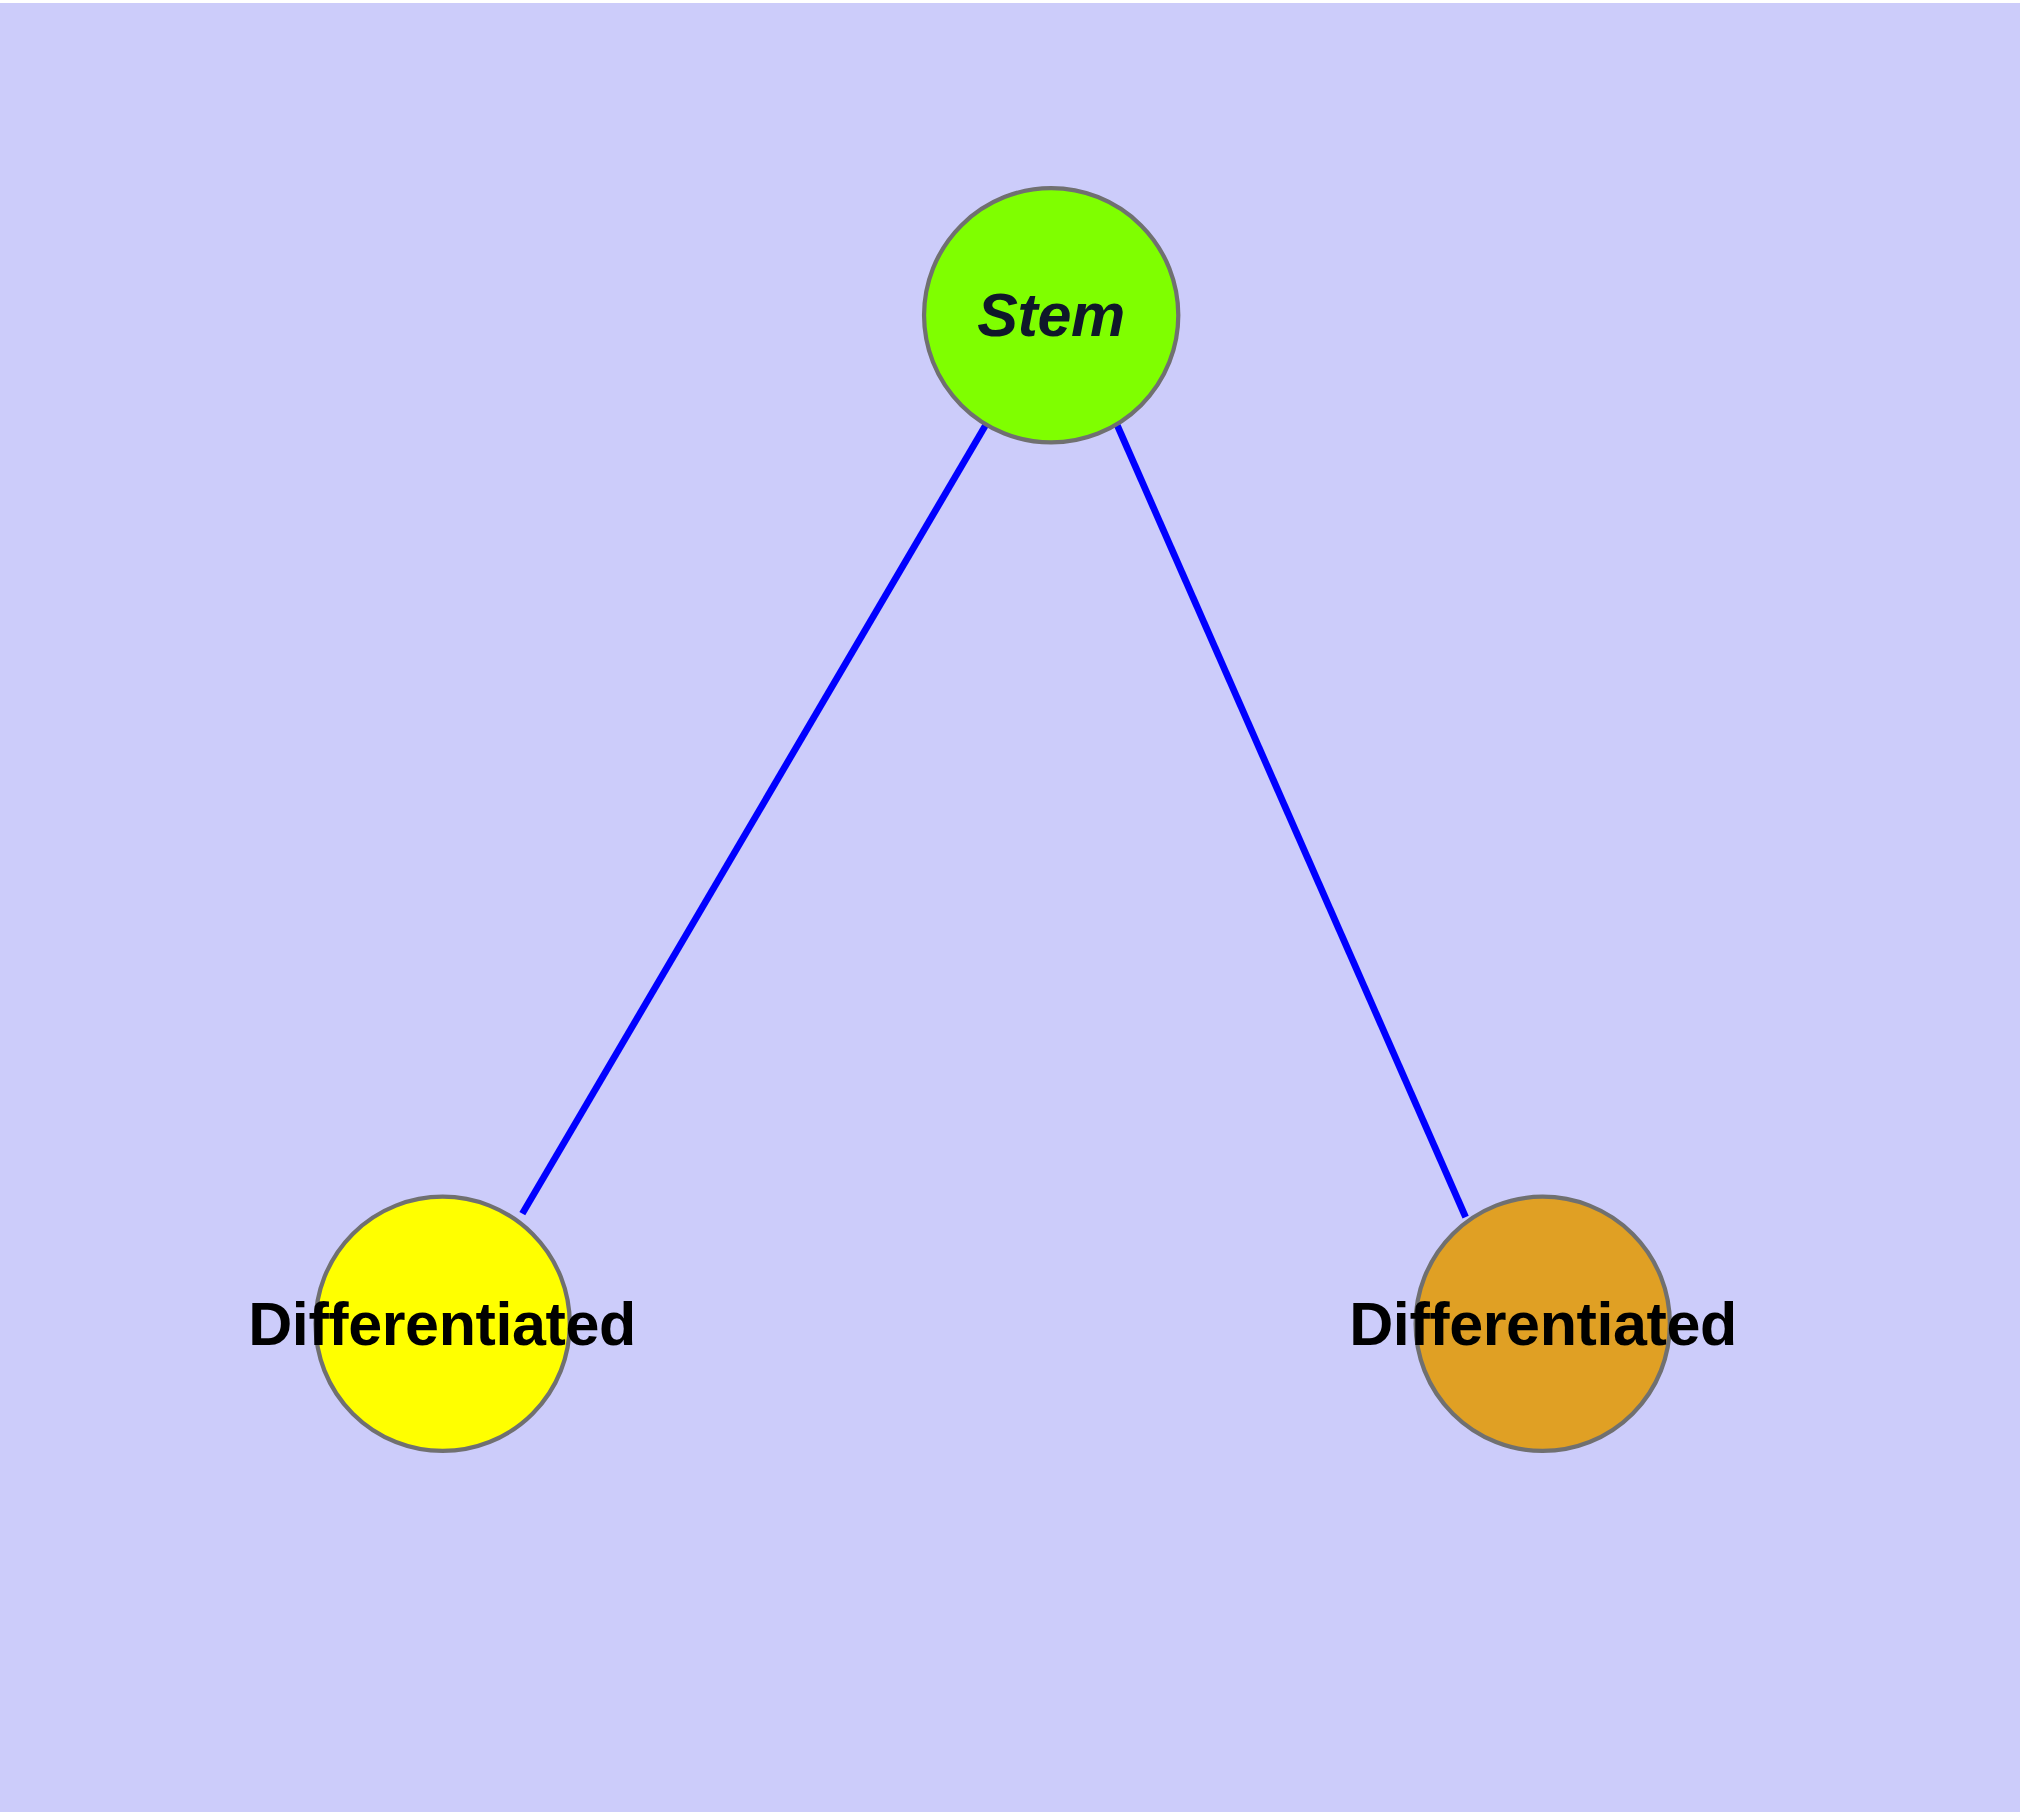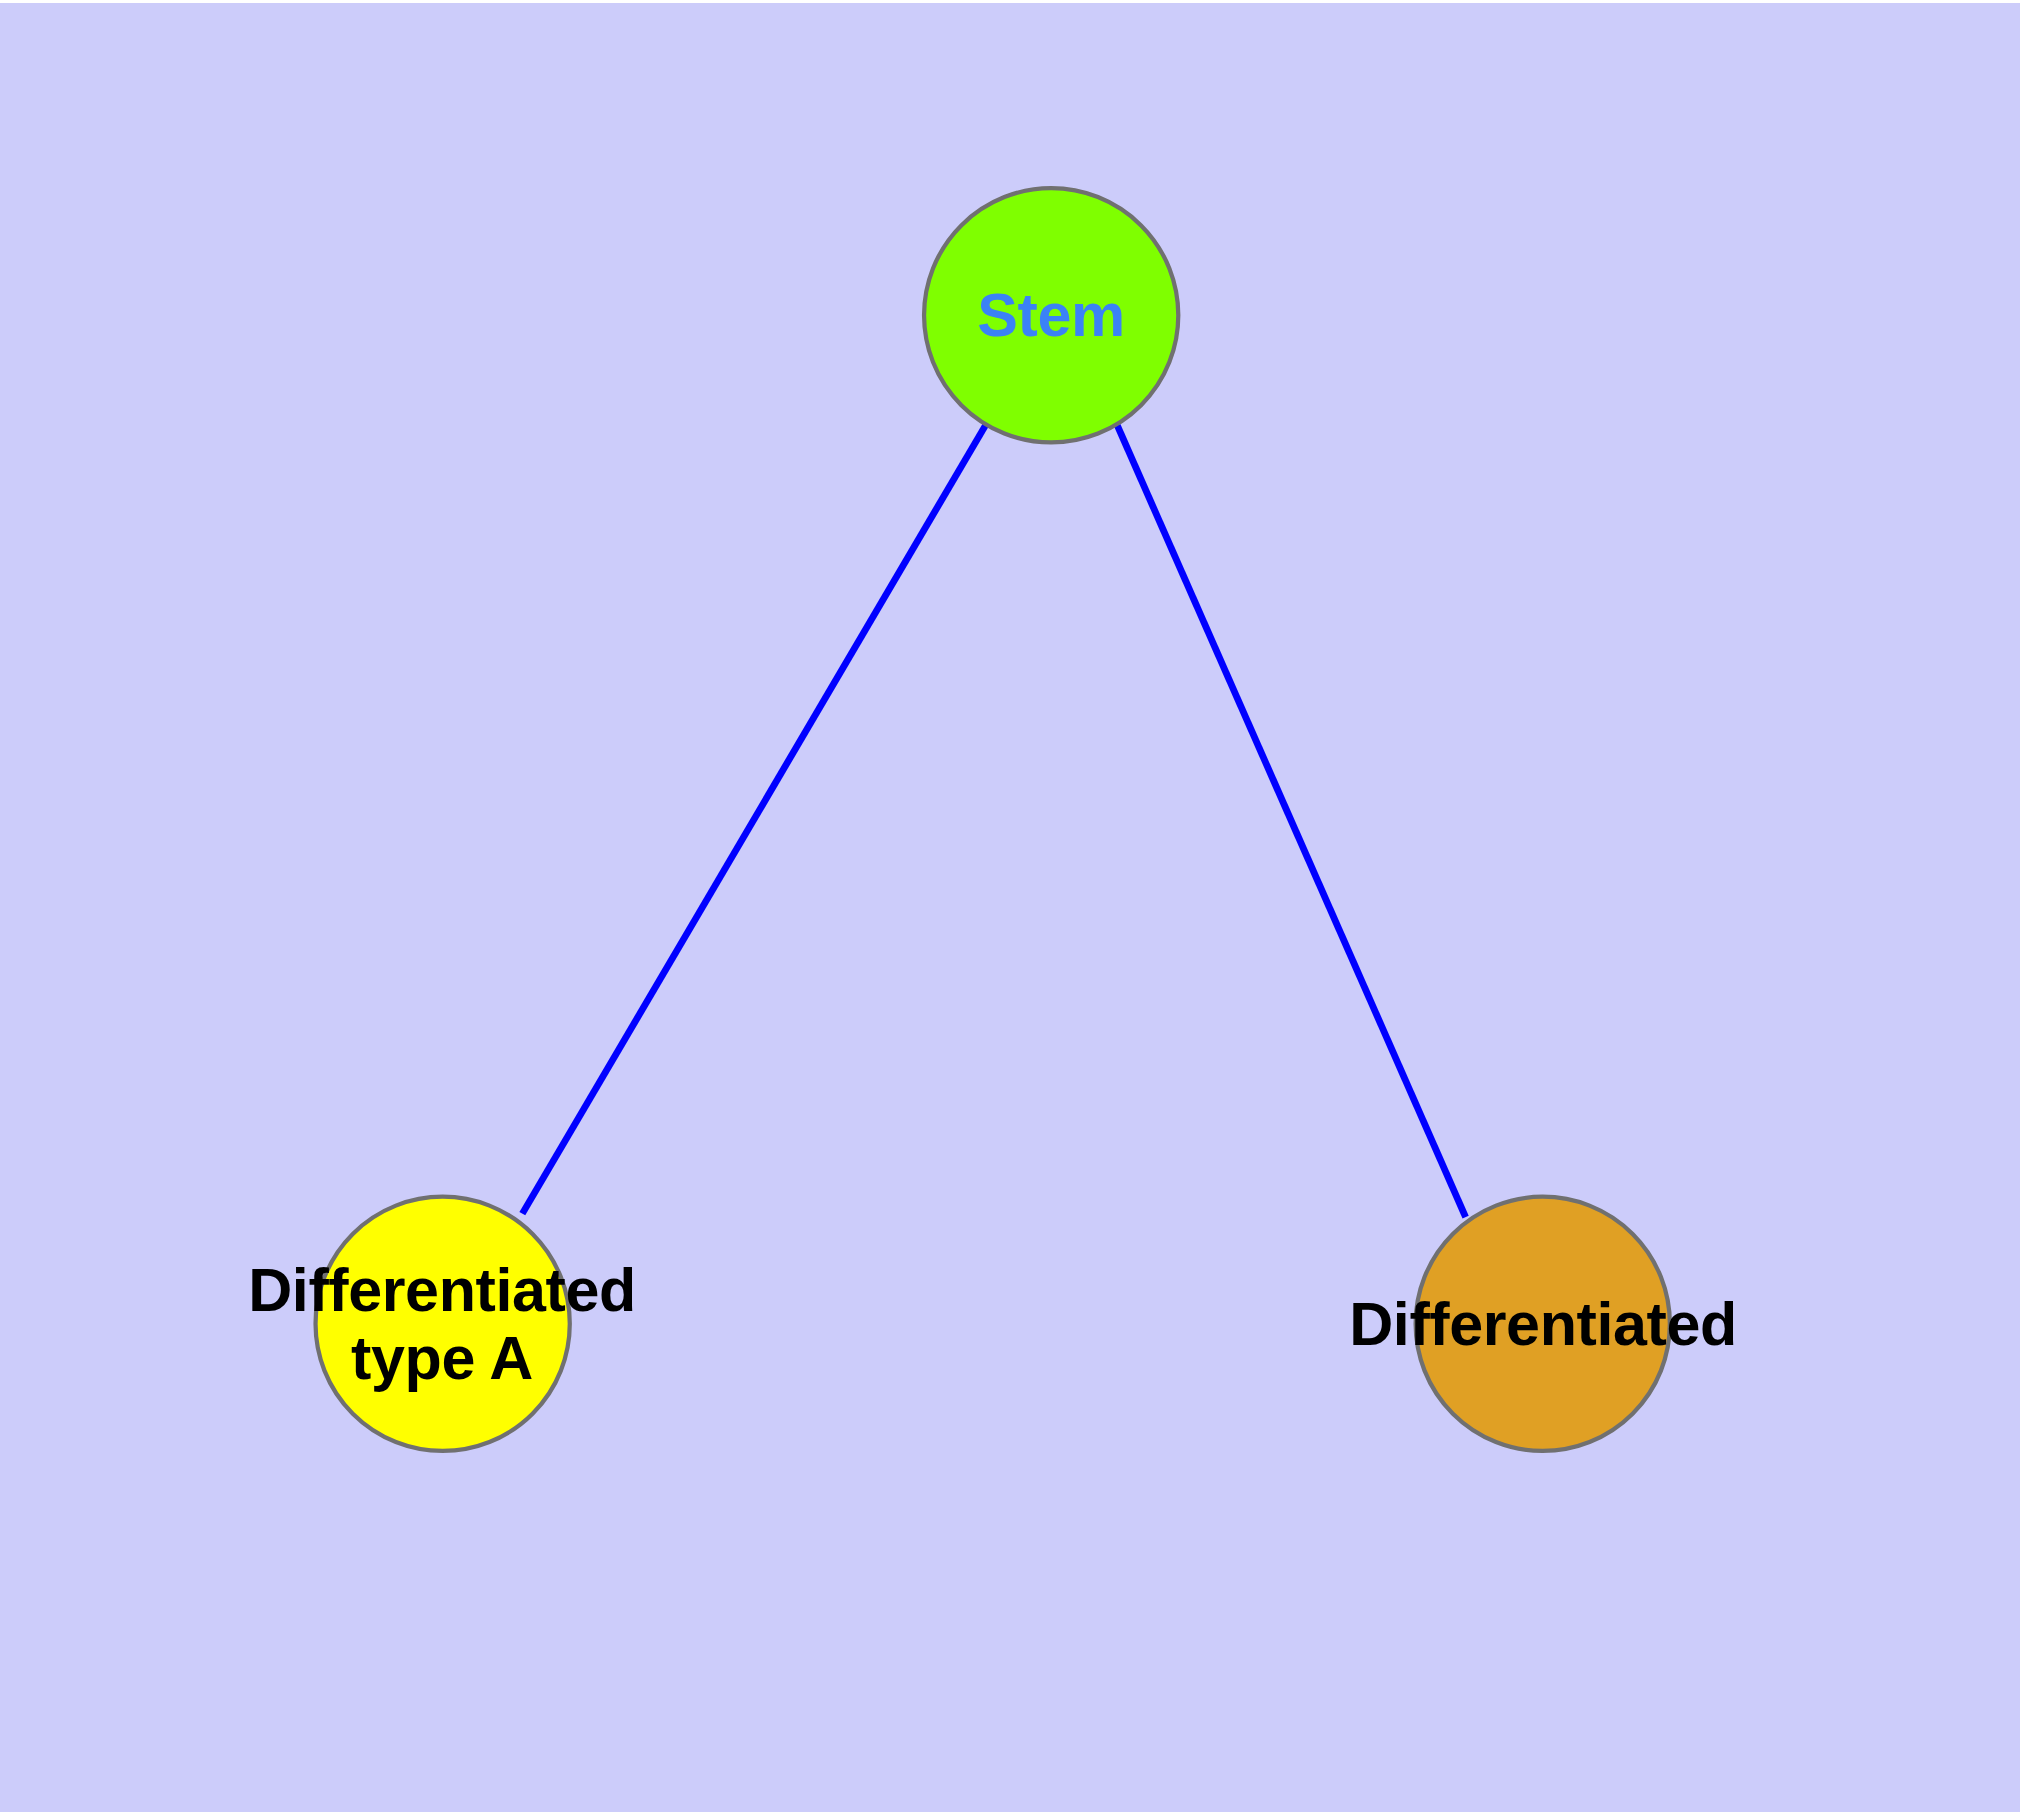--- a/index.html
+++ b/index.html
@@ -56,19 +56,19 @@
         <line x1="1318" y1="502" x2="1729" y2="1436" stroke="#0000FF" stroke-width="8" stroke-linecap="butt"></line>
       </g>
     <g id="node-layer">
         <circle cx="1240" cy="372" r="150" fill="#7FFF00" stroke="#707070" stroke-width="5"></circle>
         <circle cx="522" cy="1562" r="150" fill="#FFFF00" stroke="#707070" stroke-width="5"></circle>
         <circle cx="1820" cy="1562" r="150" fill="#E0A024" stroke="#707070" stroke-width="5"></circle>
       </g>
   </svg>
 
   <div id="label-layer">
-      <div class="node-label" style="left: 1051px; top: 315px; font-size: 61px; color: #3b82f6;"><div>Stem</div></div>
-      <div class="node-label" style="left: 442px; top: 1324px; font-size: 61px; color: rgb(0, 0, 0);"><div>Differentiated</div><div>type A</div></div>
+      <div class="node-label" style="left: 1051px; top: 315px; font-size: 61px; color: #0f172a; font-style: italic;"><div>Stem</div></div>
+      <div class="node-label" style="left: 442px; top: 1324px; font-size: 61px; color: rgb(0, 0, 0);"><div>Differentiated</div></div>
       <div class="node-label" style="left: 1543px; top: 1324px; font-size: 61px; color: rgb(0, 0, 0);"><div>Differentiated</div></div>
     </div>
 
 </div>
 
 
 </body></html>

